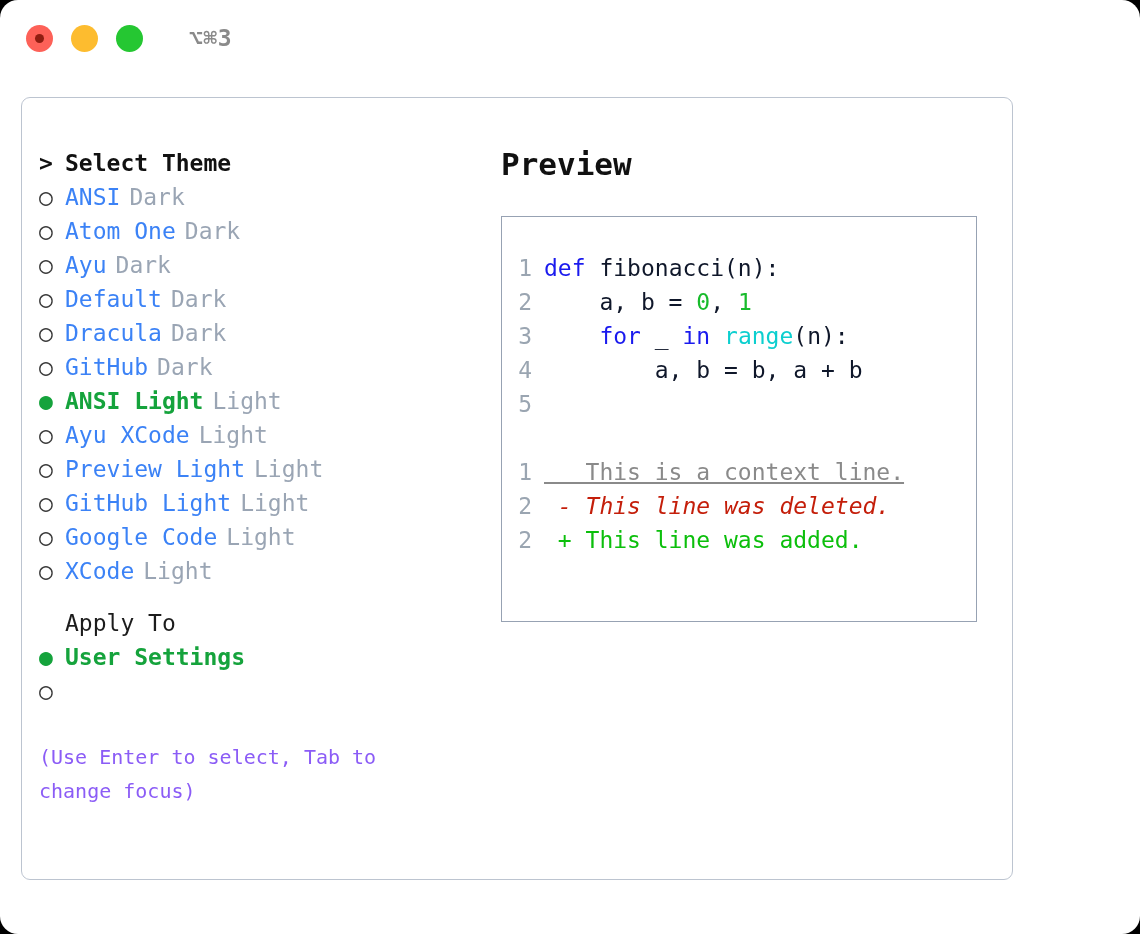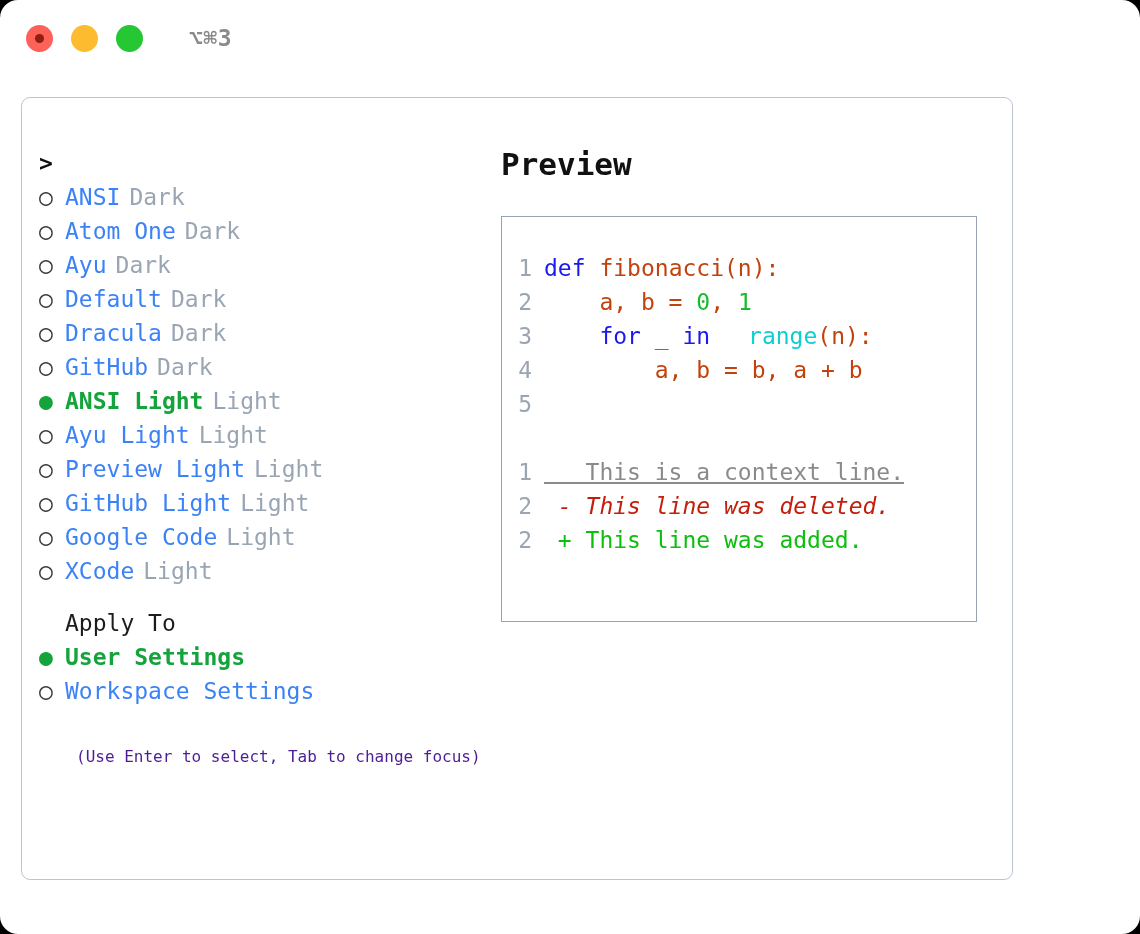--- a/index.html
+++ b/index.html
@@ -90,25 +90,24 @@
   .label { color:#3b82f6; }
   .label.sel { color:#15a33c;font-weight:bold; }
 
   .variant { color:#9aa5b4; margin-left:9px; }
 
   .spacer-sm { height:18px; }
   .spacer-md { height:28px; }
 
   .hint {
     margin-top:4px;
-    font-size:16px;
+    font-size:20px;
     line-height:34px;
-    color:#4c1d95;
+    color:#8b5cf6;
     width:420px;
-    margin-left:37px;
   }
 
   
   .right-col {
     position:absolute;
     left:479px; top:48px;
     width:490px;
   }
 
   .preview-title {
@@ -137,23 +136,23 @@
   .gutter {
     flex:0 0 42px;
     text-align:right;
     color:#9aa5b1;
     padding-right:12px;
   }
 
   .code-text { color:#1c1c1c; }
 
   .tok-kw   { color:#1a1aee; }
-  .tok-fn   { color:#0ccfcf;margin-left:24px; }
+  .tok-fn   { color:#0ccfcf; }
   .tok-num  { color:#18bb2c; }
-  .tok-id   { color:#c2410c;margin-top:36px; }
+  .tok-id   { color:#0f172a;margin-top:36px; }
 
   .diff-gap { height:34px; }
 
   .diff-ctx { color:#8a8a8a;text-decoration:underline; }
   .diff-del { color:#c41e0a;font-style:italic; }
   .diff-add { color:#0cbf0c; }
 </style>
 </head>
 <body>
 
@@ -169,47 +168,47 @@
     </div>
     <div class="shortcut">⌥⌘3</div>
   </div>
 
   <div class="panel">
     <div class="panel-inner">
 
       <div class="left-col">
 
         <div class="row row-header">
-          <span class="marker marker-caret">&gt;</span>
+          <span class="marker marker-caret">&gt;</span><span>Select Theme</span>
         </div>
 
         <div id="theme-list">
             <div class="row"><span class="marker marker-circle">○</span><span class="label">ANSI</span><span class="variant">Dark</span></div>
             <div class="row"><span class="marker marker-circle">○</span><span class="label">Atom One</span><span class="variant">Dark</span></div>
             <div class="row"><span class="marker marker-circle">○</span><span class="label">Ayu</span><span class="variant">Dark</span></div>
             <div class="row"><span class="marker marker-circle">○</span><span class="label">Default</span><span class="variant">Dark</span></div>
             <div class="row"><span class="marker marker-circle">○</span><span class="label">Dracula</span><span class="variant">Dark</span></div>
             <div class="row"><span class="marker marker-circle">○</span><span class="label">GitHub</span><span class="variant">Dark</span></div>
             <div class="row"><span class="marker marker-dot">●</span><span class="label sel">ANSI Light</span><span class="variant">Light</span></div>
-            <div class="row"><span class="marker marker-circle">○</span><span class="label">Ayu Light</span><span class="variant">Light</span></div>
+            <div class="row"><span class="marker marker-circle">○</span><span class="label">Ayu XCode</span><span class="variant">Light</span></div>
             <div class="row"><span class="marker marker-circle">○</span><span class="label">Preview Light</span><span class="variant">Light</span></div>
             <div class="row"><span class="marker marker-circle">○</span><span class="label">GitHub Light</span><span class="variant">Light</span></div>
             <div class="row"><span class="marker marker-circle">○</span><span class="label">Google Code</span><span class="variant">Light</span></div>
             <div class="row"><span class="marker marker-circle">○</span><span class="label">XCode</span><span class="variant">Light</span></div>
           </div>
 
         <div class="spacer-sm"></div>
 
         <div class="row">
           <span class="marker marker-blank">&nbsp;</span><span>Apply To</span>
         </div>
 
         <div id="apply-list">
             <div class="row"><span class="marker marker-dot">●</span><span class="label sel">User Settings</span></div>
-            <div class="row"><span class="marker marker-circle">○</span><span class="label">Workspace Settings</span></div>
+            <div class="row"><span class="marker marker-circle">○</span></div>
           </div>
 
         <div class="spacer-md"></div>
 
         <div class="hint">(Use Enter to select, Tab to change focus)</div>
       </div>
 
       <div class="right-col">
         <div class="preview-title">Preview</div>
 

